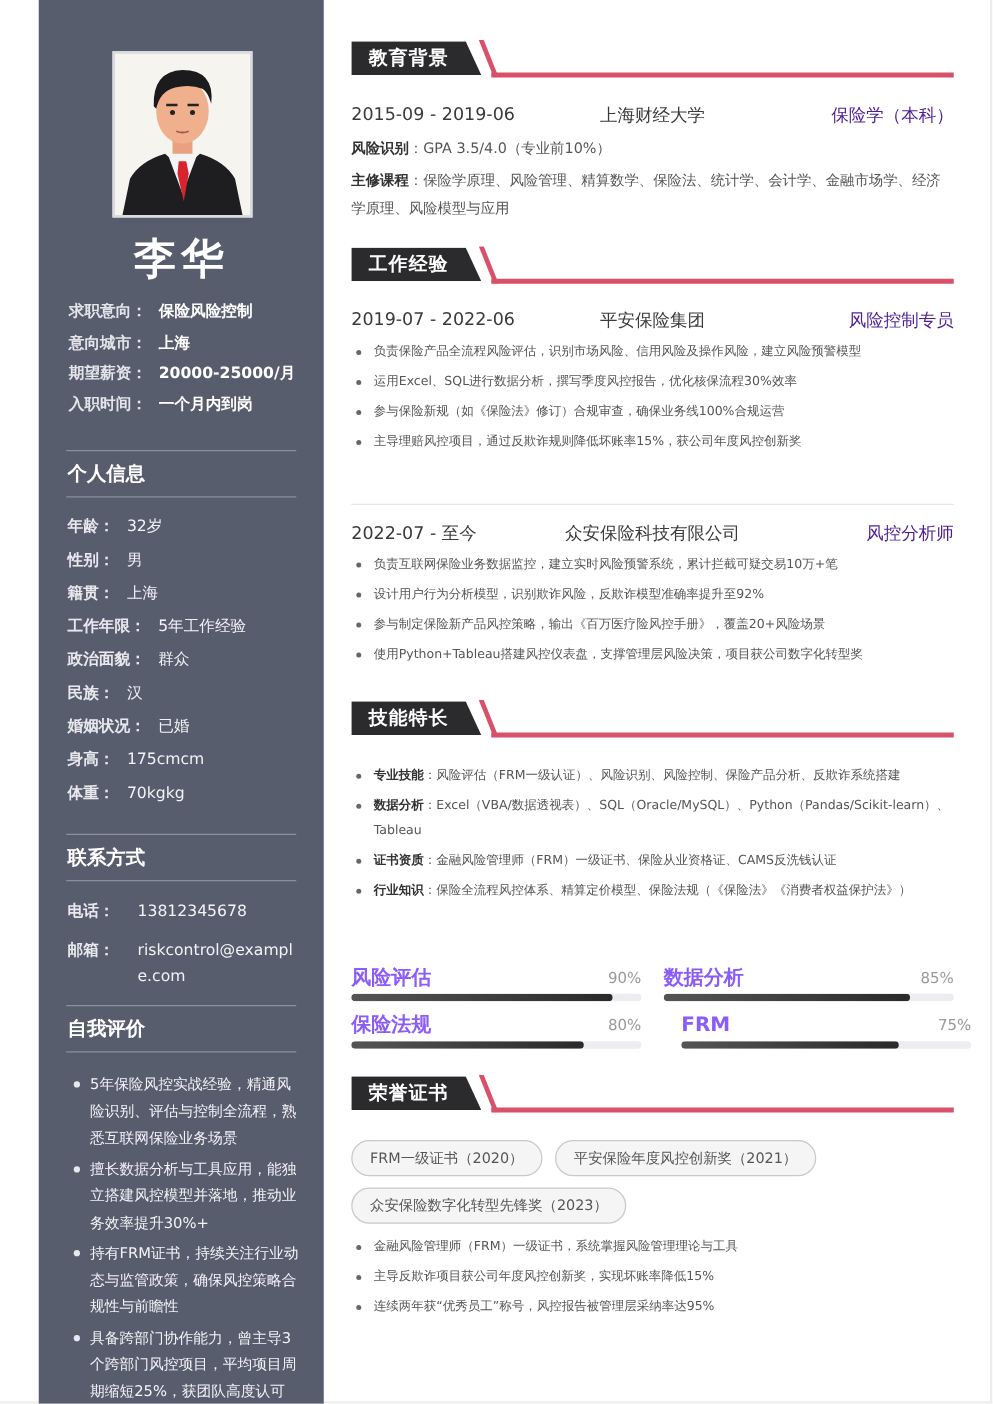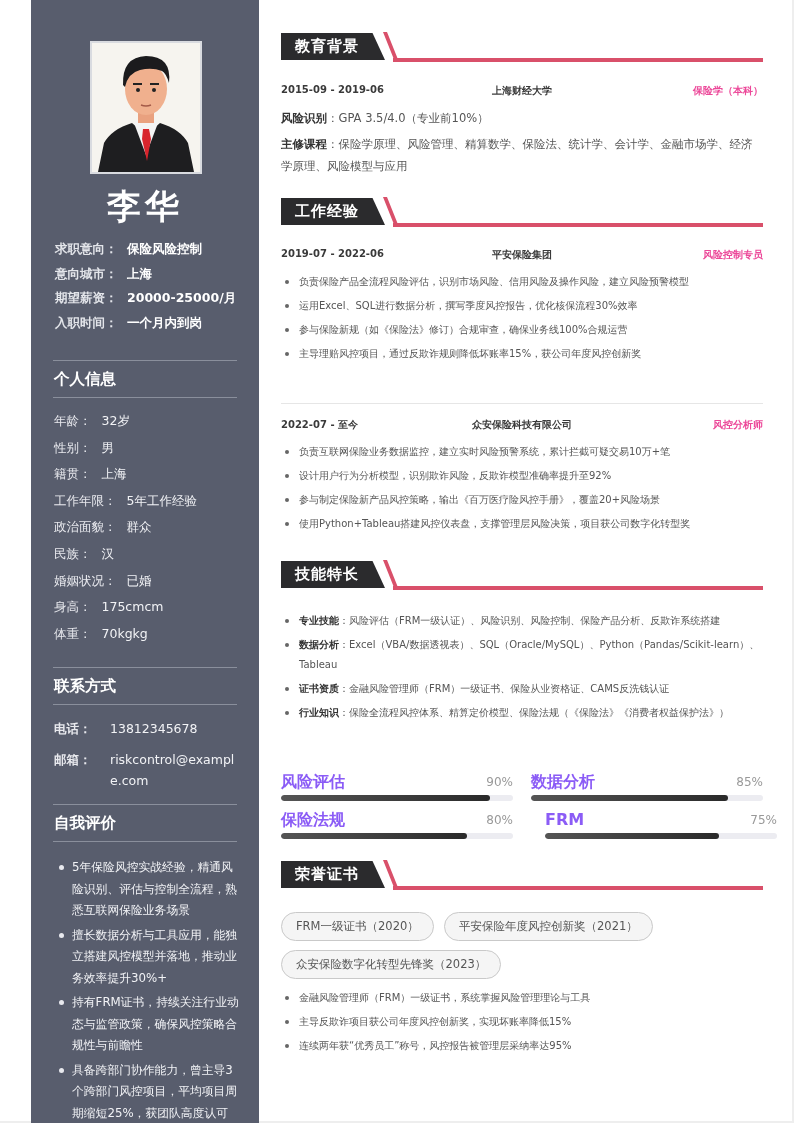--- a/index.html
+++ b/index.html
@@ -14,42 +14,42 @@
     .intent { position: absolute; left: 24px; top: 237px; width: 190px; }
     .intent .row { display: flex; height: 24.5px; line-height: 24.5px; font-size: 12.5px; font-weight: bold; }
     .intent .row .k { width: 72px; color: #e3e5ea; }
     .intent .row .v { color: #ffffff; }
 
     .sec { position: absolute; left: 22px; width: 184px; }
     .sec .line { height: 1px; background: #8a8f9c; }
     .sec .title { height: 36px; line-height: 36px; font-size: 15.5px; font-weight: bold; color: #ffffff; padding-left: 1px; }
     .info { position: absolute; left: 23px; width: 186px; }
     .info .row { display: flex; height: 26.6px; line-height: 26.6px; font-size: 12.5px; }
-    .info .row .k { font-weight: normal; color: #e8e9ee; white-space: nowrap; margin-right: 10px; }
+    .info .row .k { font-weight: bold; color: #e8e9ee; white-space: nowrap; margin-right: 10px; }
     .info .row .v { color: #f2f3f6; }
     .contact .row { display: flex; font-size: 12.5px; line-height: 21px; margin-bottom: 4px; }
     .contact .row .k { font-weight: bold; color: #e8e9ee; width: 46px; flex-shrink: 0; }
     .contact .row .v { color: #f2f3f6; word-break: break-all; }
 
     .eval { position: absolute; left: 25px; top: 857px; width: 185px; list-style: none; }
     .eval li { position: relative; padding-left: 16px; font-size: 11.8px; line-height: 21.5px; color: #f2f3f6; margin-bottom: 3px; }
     .eval li::before { content: ""; position: absolute; left: 3px; top: 8px; width: 5px; height: 5px; border-radius: 50%; background: #e8e9ee; }
 
     
     .main { position: absolute; left: 281px; top: 0; width: 482px; }
     .heading { position: absolute; left: 0; width: 482px; height: 32px; padding-left: 26px; }
     .heading .blk { position: absolute; left: 0; top: 2px; height: 27px; width: 104px; background: #2b2b2d; clip-path: polygon(0 0, 88% 0, 100% 100%, 0 100%); }
     .heading .blk span { position: absolute; left: 14px; top: 0; line-height: 27px; font-size: 15px; font-weight: bold; color: #ffffff; letter-spacing: 1px; }
     .heading .slash { position: absolute; left: 102px; top: 1px; width: 16px; height: 30px; background: #d9506a; clip-path: polygon(0 0, 25% 0, 100% 100%, 75% 100%); }
     .heading .bar { position: absolute; left: 112px; top: 27px; right: 0; height: 4px; background: #d9506a; }
 
-    .head3 { position: absolute; left: 0; width: 482px; height: 20px; font-size: 10px; font-weight: bold; color: #3a3a3a; }
+    .head3 { position: absolute; left: 0; width: 482px; height: 20px; font-size: 14px; font-weight: normal; color: #3a3a3a; }
     .head3 .c1 { position: absolute; left: 0; }
     .head3 .c2 { position: absolute; left: 0; right: 0; text-align: center; }
-    .head3 .c3 { position: absolute; right: 0; color: #ec4899; }
+    .head3 .c3 { position: absolute; right: 0; color: #4c1d95; }
 
     .para { position: absolute; left: 0; width: 482px; font-size: 11.5px; line-height: 22px; color: #555; }
     .para b { color: #333; }
 
     .bul { position: absolute; left: 0; width: 482px; list-style: none; }
     .bul li { position: relative; padding-left: 18px; font-size: 10px; line-height: 20px; color: #555; margin-bottom: 4px; }
     .bul li::before { content: ""; position: absolute; left: 4px; top: 8px; width: 4px; height: 4px; border-radius: 50%; background: #666; }
     .bul li b { color: #333; }
 
     .divider { position: absolute; left: 0; width: 482px; height: 1px; background: #e6e6e6; }

